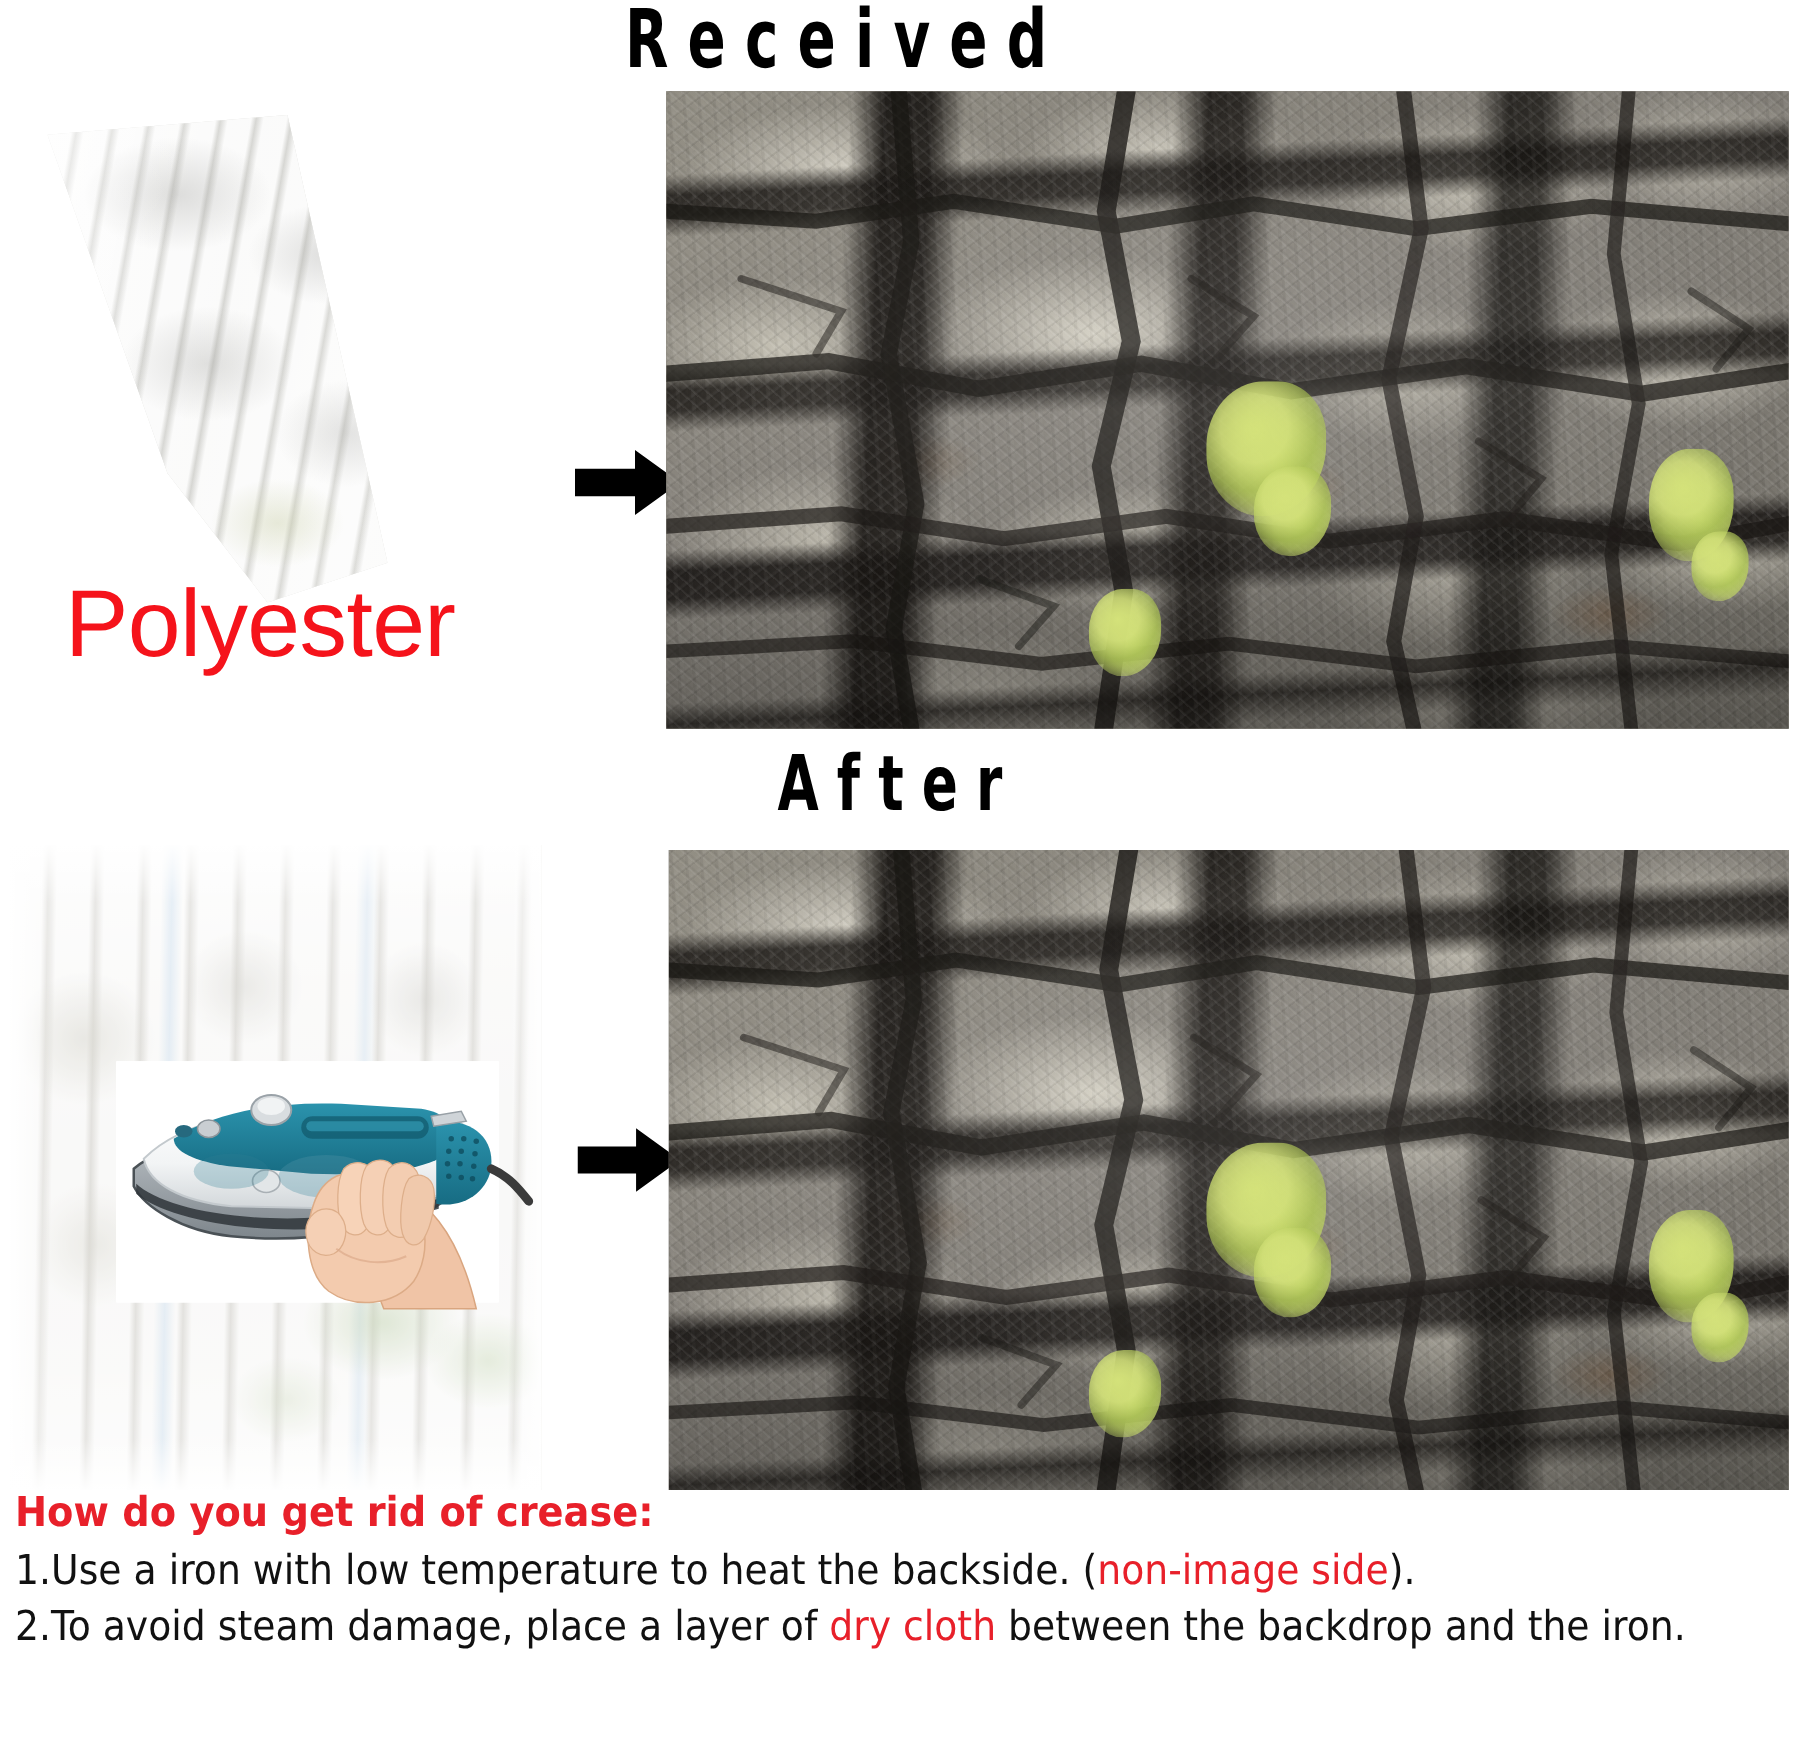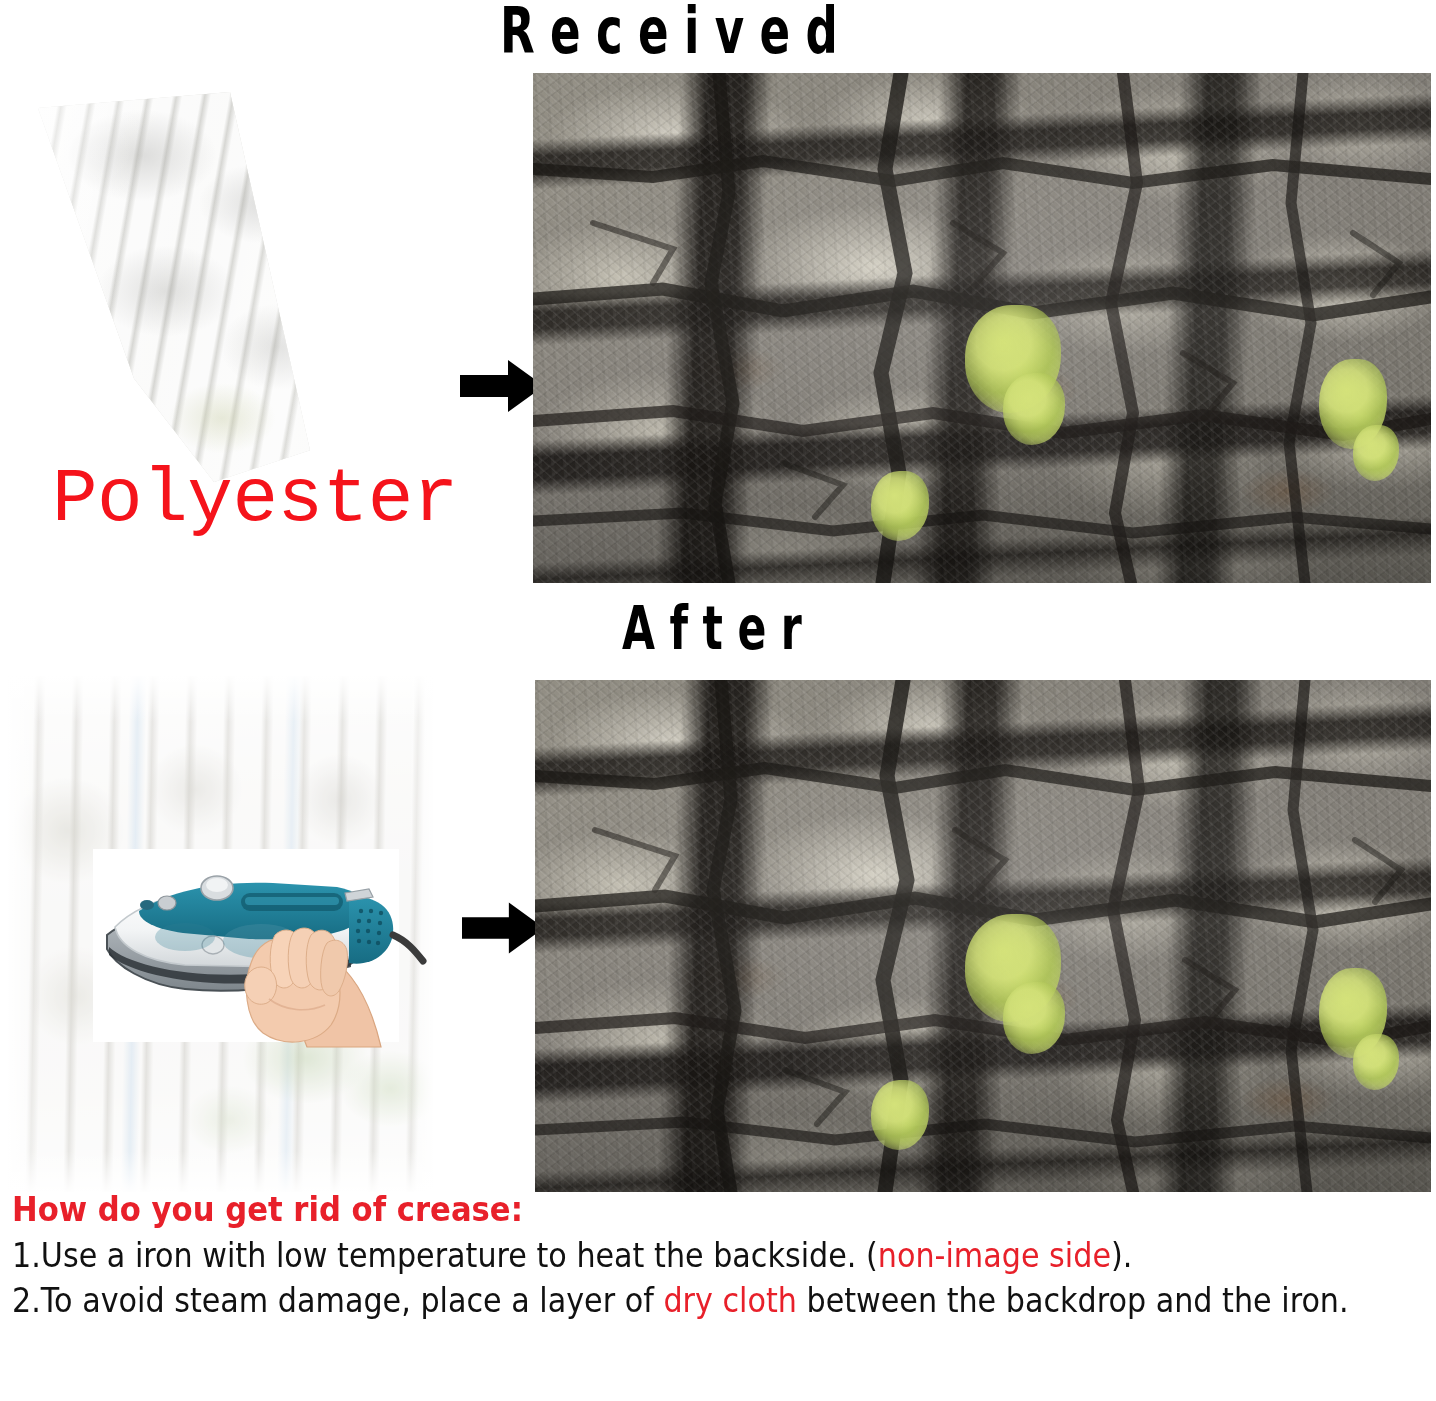--- a/index.html
+++ b/index.html
@@ -149,21 +149,21 @@
     clip-path: polygon(6% 6%, 54% 2%, 74% 92%, 50% 100%, 30% 74%);
     background-image:
       linear-gradient(100deg, rgba(255,255,255,.55) 0%, rgba(255,255,255,0) 30%, rgba(255,255,255,0) 70%, rgba(255,255,255,.45) 100%);
   }
 
   
   #polyester-label {
     position: absolute;
     left: 52px;
     top: 458px;
-    font-family: Liberation Mono, monospace;
+    font-family: Liberation Sans, sans-serif;
     font-weight: 400;
     font-size: 76px;
     line-height: 84px;
     color: #F5131B;
     white-space: nowrap;
     letter-spacing: -0.5px;
   }
 
   
   #wrinkled-backdrop {

